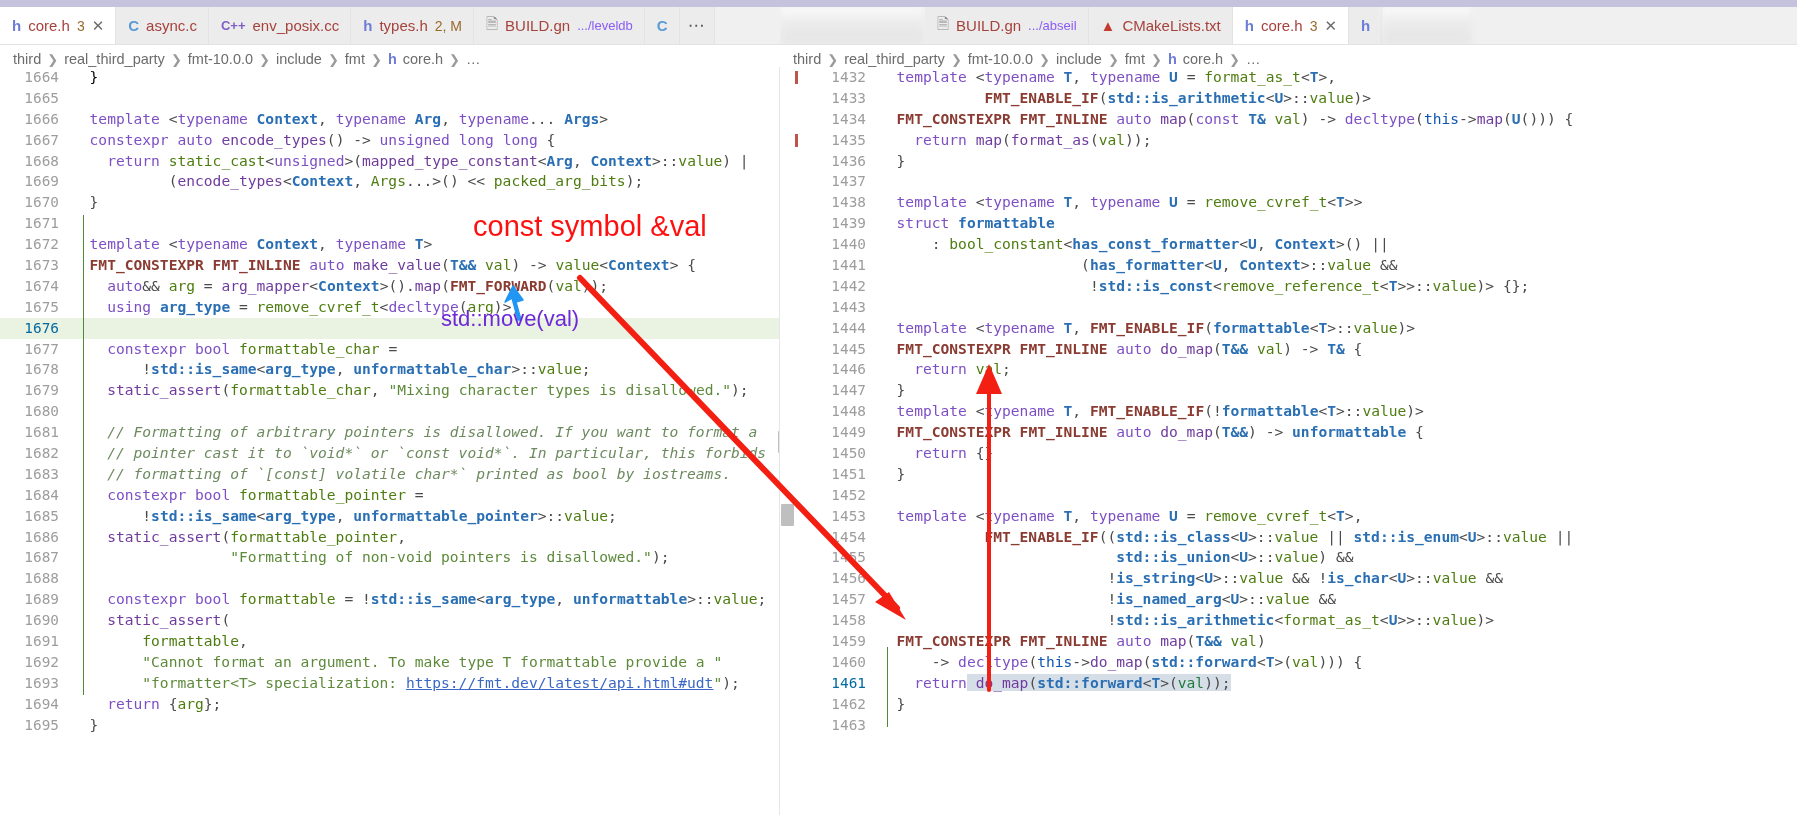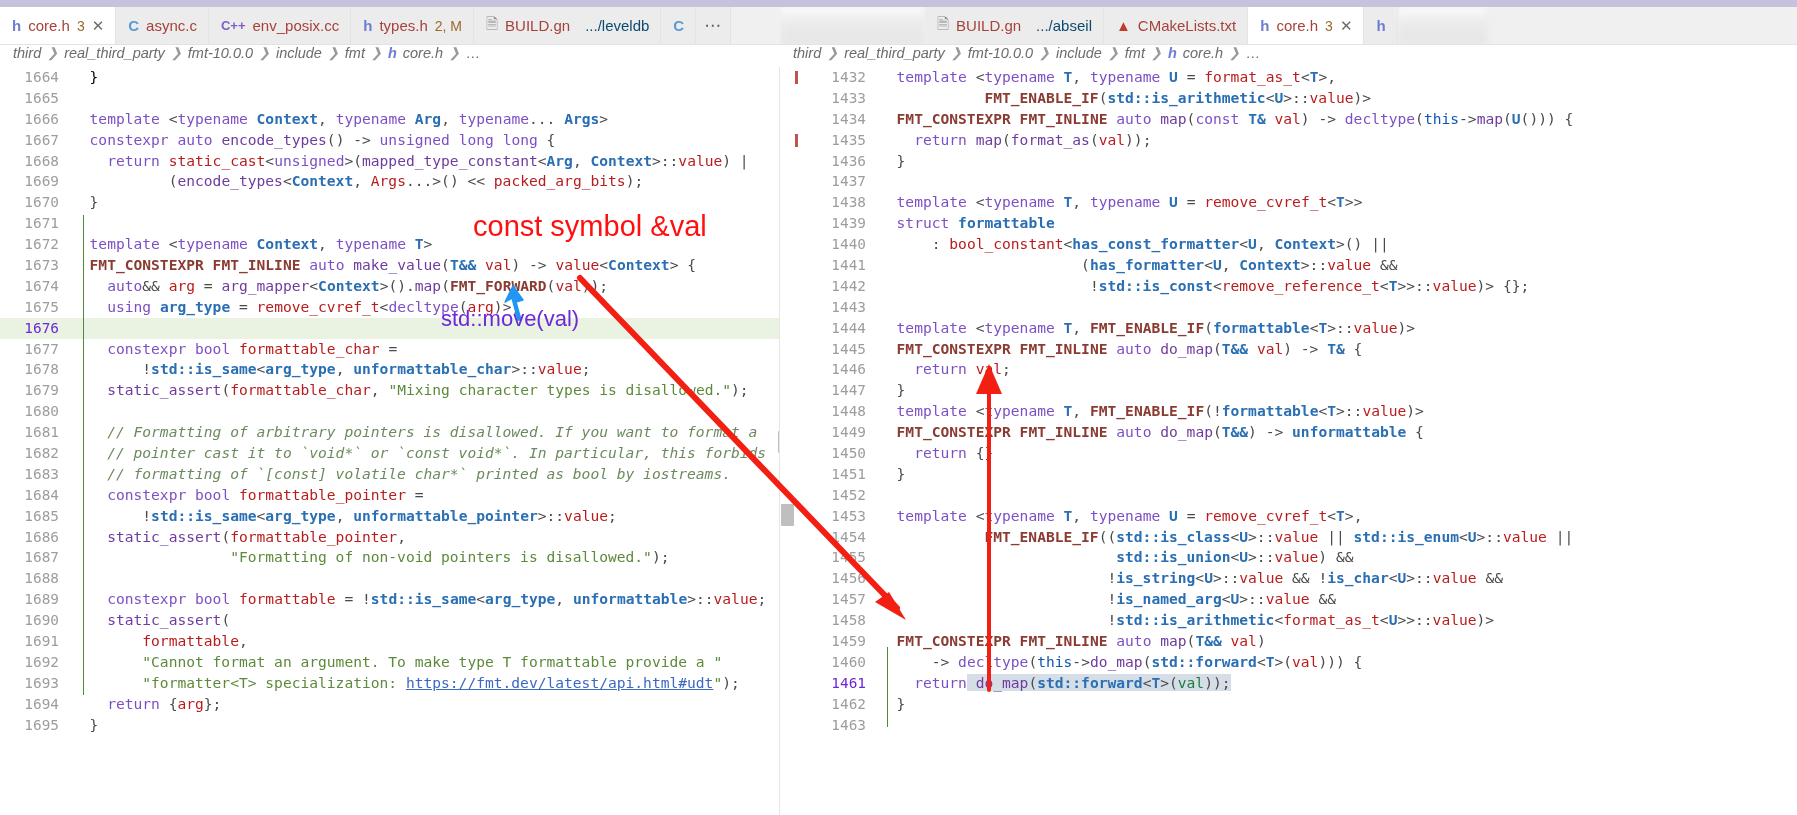--- a/index.html
+++ b/index.html
@@ -37,21 +37,21 @@
     white-space: nowrap; flex: 0 0 auto;
     position: relative;
   }
   .tab.active { background: #ffffff; color: #333; }
   .tab .ficon { font-weight: bold; font-size: 15px; }
   .tab .ficon.h   { color: #6d7cd6; }
   .tab .ficon.c   { color: #5a9bd4; }
   .tab .ficon.cpp { color: #7f5fc4; font-size: 13px; }
   .tab .tname { color: #a6423c; }
   .tab.active .tname { color: #a6423c; }
-  .tab .tdim { color: #0c4a6e; font-size: 15px; margin-left: 8px; }
+  .tab .tdim { color: #8b5cf6; font-size: 13px; }
   .tab .tbadge { color: #9a6a2a; font-size: 14px; }
   .tab .tclose { color: #6b6b6b; font-size: 15px; line-height: 1; }
   .tab .doc-glyph { color: #8a8a8a; }
   .tab .cmake-glyph { color: #c23b2e; }
 
   .tab-overflow {
     display: flex; align-items: center; padding: 0 8px;
     color: #555; font-size: 17px; letter-spacing: 1px;
     background: #ececec; border-right: 1px solid #e3e3e3;
   }
@@ -61,25 +61,24 @@
     border-right: 1px solid #e6e6e6;
     filter: blur(3px);
     opacity: .9;
   }
   .tab-ghost.narrow { width: 90px; }
 
   
   .breadcrumb {
     position: absolute; top: 45px; height: 22px;
     background: #ffffff;
-    display: flex; align-items: flex-start; gap: 6px;
+    display: flex; align-items: flex-end; gap: 6px;
     padding-left: 13px;
     font-size: 14.5px; color: #6c6c6c;
     white-space: nowrap;
-    font-style: italic;
   }
   #bc-left  { left: 0;   width: 780px; }
   #bc-right { left: 780px; width: 1017px; }
   .breadcrumb .sep { color: #9a9a9a; font-size: 13px; }
   .breadcrumb .hglyph { color: #6d7cd6; font-weight: bold; }
 
   
   .pane {
     position: absolute; top: 67px; height: 748px;
     background: #ffffff; overflow: hidden;
@@ -95,30 +94,30 @@
     white-space: pre;
   }
   .row { display: flex; height: 20.9px; align-items: center; }
   .row.hl { background: #eaf3e1; }
   .gutter {
     flex: 0 0 auto; text-align: right; color: #9d9d9d;
     font-size: 14.4px; padding-right: 13px; user-select: none;
   }
   #pane-left .gutter  { width: 72px; }
   #pane-right .gutter { width: 98px; }
-  .row.cur .gutter { color: #6d28d9; }
+  .row.cur .gutter { color: #0369a1; }
   .codetext { flex: 1 1 auto; overflow: hidden; }
 
   
   .kw   { color: #7d4fc4; }
   .kw2  { color: #0f56b3; }
   .typ  { color: #2a6fb3; font-weight: bold; }
   .mac  { color: #8a3b32; font-weight: bold; }
   .fn   { color: #6f3b9e; font-weight: normal; }
-  .id   { color: #b91c1c; }
+  .id   { color: #4d7c0f; }
   .str  { color: #5d8a3a; }
   .cmt  { color: #6d8a5f; font-style: italic; }
   .pun  { color: #4a4a4a; }
   .lnk  { color: #3a68c4; text-decoration: underline; margin-top: 43px; }
   .sel  { background: #d5dde6; }
   .gre  { color: #1f7a3d; }
 
   
   .scopebar {
     position: absolute; width: 1px; background: #4f8a3b;

